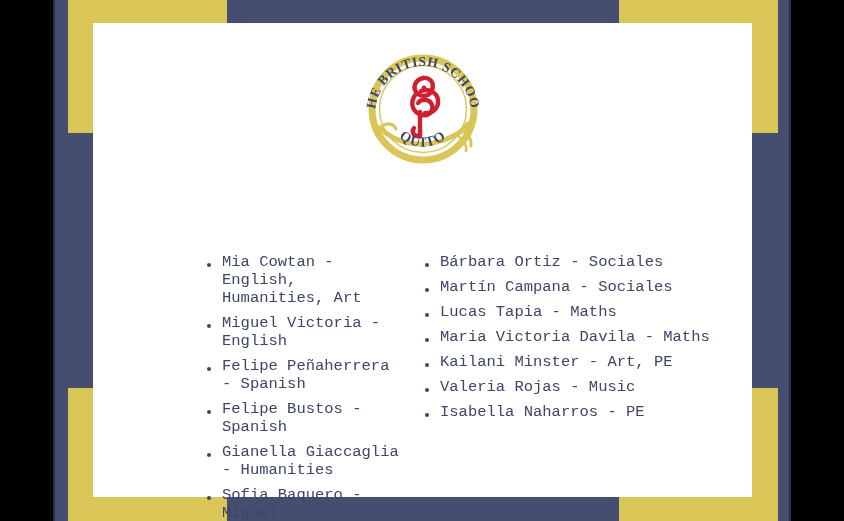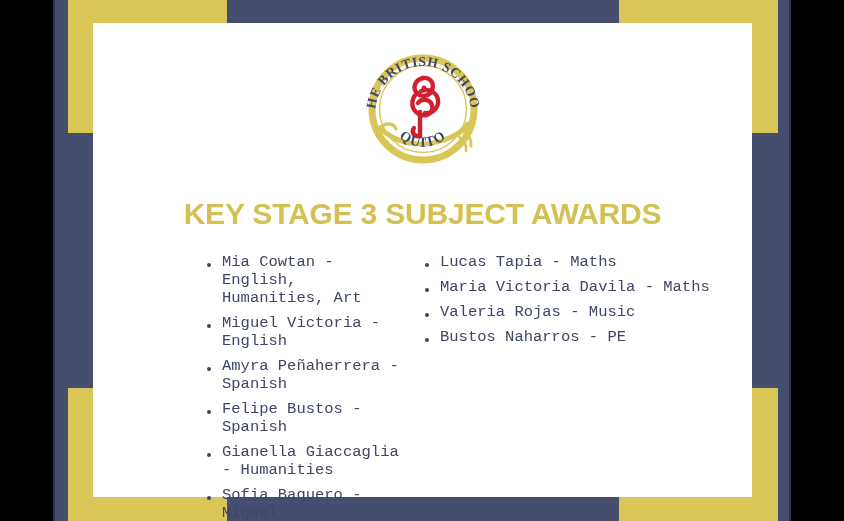--- a/index.html
+++ b/index.html
@@ -193,41 +193,43 @@
           <path d="M24 82 C 30 78 36 80 38 85" fill="none" stroke="#D9C657" stroke-width="3.2" stroke-linecap="round"></path>
           <path d="M104 86 C 110 90 114 96 113 102" fill="none" stroke="#D9C657" stroke-width="3" stroke-linecap="round"></path>
           <path d="M100 92 C 106 96 109 101 108 107" fill="none" stroke="#D9C657" stroke-width="2.6" stroke-linecap="round"></path>
 
           <text font-family="Liberation Serif, serif" font-size="14" font-weight="bold" fill="#3E4566" letter-spacing="1.2">
             <textPath href="#arcBot" startOffset="50%" text-anchor="middle">QUITO</textPath>
           </text>
         </svg>
       </div>
 
-      <div class="title">KEY STAGE 3 SUBJECT AWARDS</div>
 
       <div class="columns">
 
         <div class="col col-left">
           <ul class="award-list">
             <li class="award-item">Mia Cowtan - English, Humanities, Art</li>
             <li class="award-item">Miguel Victoria - English</li>
-            <li class="award-item">Amyra  Peñaherrera - Spanish</li>
+            <li class="award-item">Felipe  Peñaherrera - Spanish</li>
             <li class="award-item">Felipe Bustos - Spanish</li>
             <li class="award-item">Gianella Giaccaglia - Humanities</li>
             <li class="award-item">Sofia Baquero - Miguel</li>
             <li class="award-item">Domenik Valencia - Science</li>
           </ul>
         </div>
 
         <div class="col col-right">
           <ul class="award-list">
+            <li class="award-item">Bárbara Ortiz - Sociales</li>
+            <li class="award-item">Martín Campana - Sociales</li>
             <li class="award-item">Lucas Tapia - Maths</li>
             <li class="award-item">Maria Victoria Davila - Maths</li>
+            <li class="award-item">Kailani Minster - Art, PE</li>
             <li class="award-item">Valeria Rojas - Music</li>
-            <li class="award-item">Bustos Naharros - PE</li>
+            <li class="award-item">Isabella Naharros - PE</li>
           </ul>
         </div>
 
       </div>
     </div>
   </div>
 </div>
 
 </body></html>

